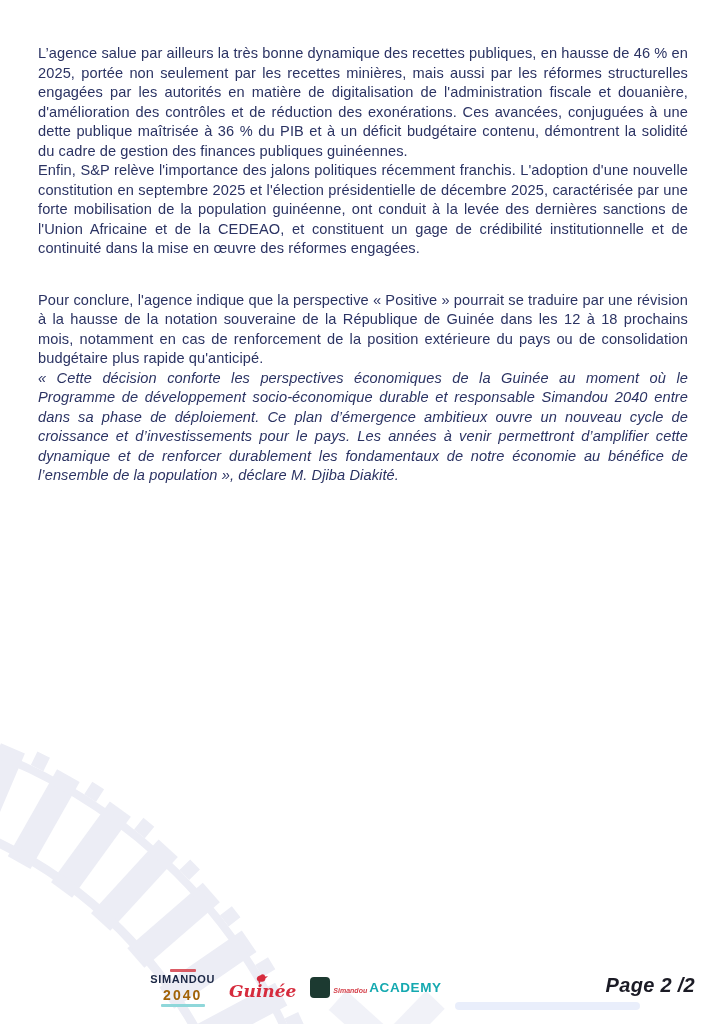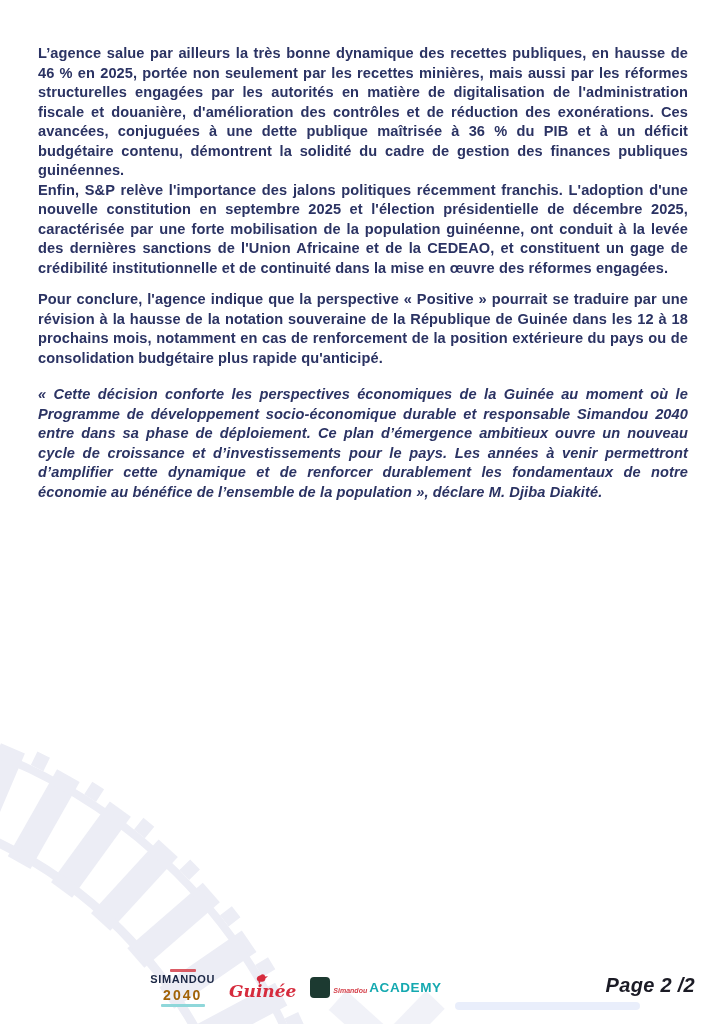--- a/index.html
+++ b/index.html
@@ -12,28 +12,27 @@
   }
   .content{
     position:absolute;
     left:38px;top:44px;width:650px;
   }
   .body-par{
     margin:0;
     color:#2b3363;
     font-size:14.6px;
     line-height:19.5px;
-    font-weight:700;
+    font-weight:400;
     text-align:justify;
     letter-spacing:0.1px;
   }
-  .par-gap{margin-top:12px;}
+  .par-gap{margin-top:32px;}
   .quote-par{
     font-style:italic;
-    margin-top:17px;
   }
   .page-label{
     position:absolute;
     top:974px;right:29px;
     color:#1b1b25;
     font-size:20px;
     font-weight:700;
     font-style:italic;
     letter-spacing:0.3px;
   }

